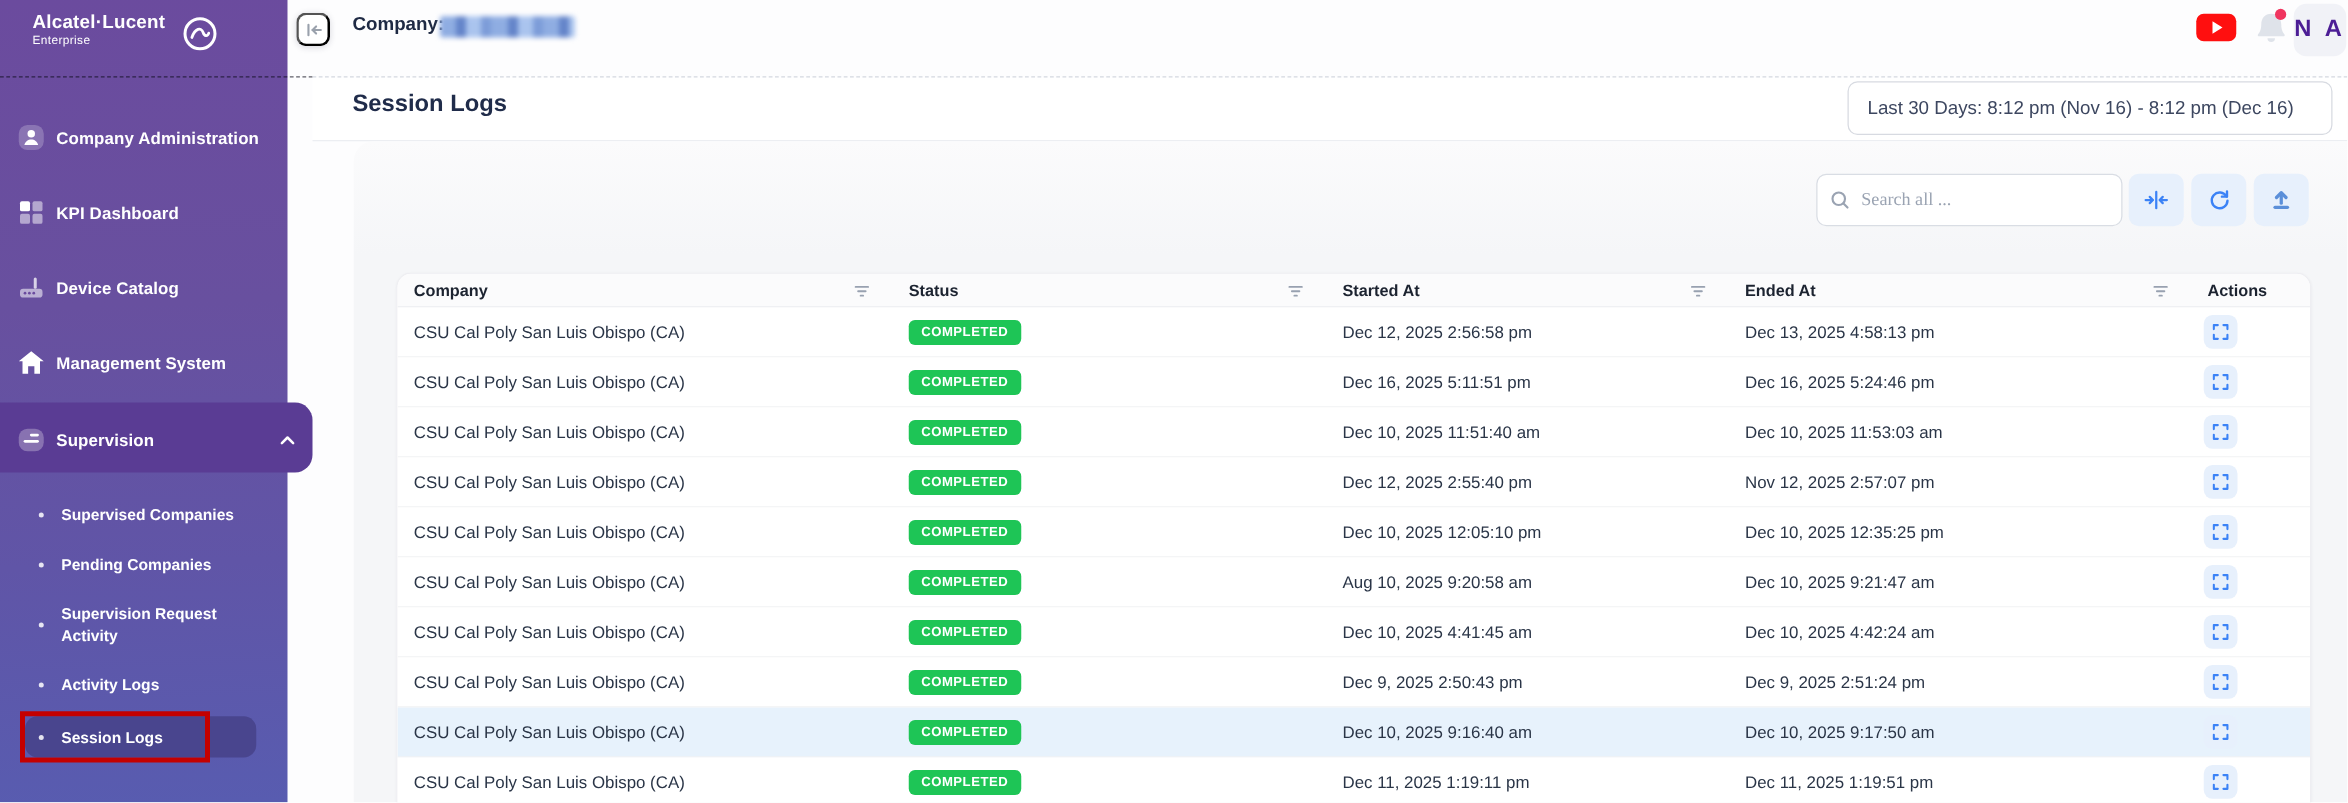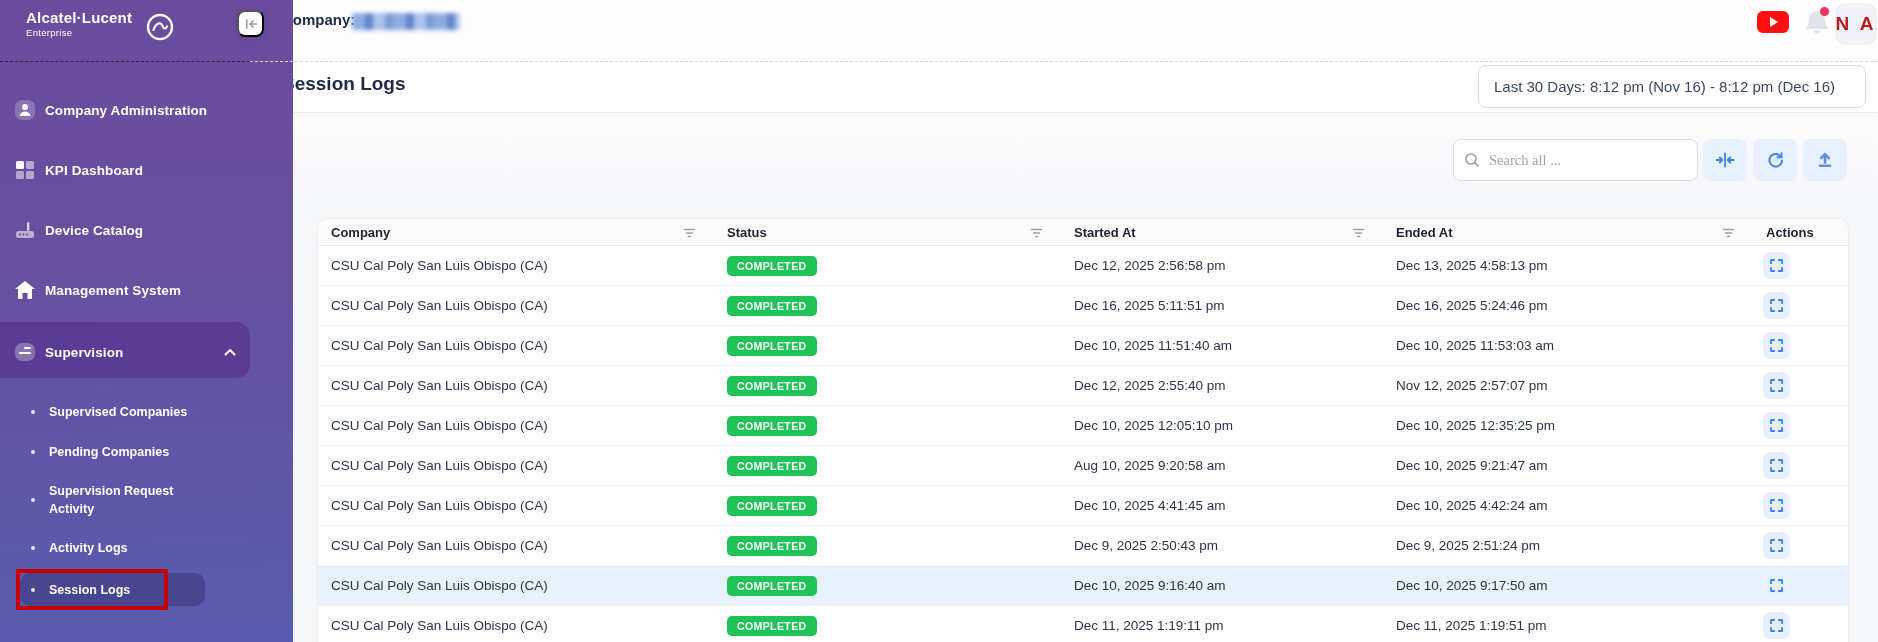--- a/index.html
+++ b/index.html
@@ -1,21 +1,21 @@
 <!DOCTYPE html>
 <html><head>
 <meta charset="utf-8">
 <style>
   * { margin:0; padding:0; box-sizing:border-box; }
   html,body { width:1878px; height:642px; }
   body { font-family:"Liberation Sans", sans-serif; background:#fdfdfe; }
   .app { position:relative; width:1878px; height:642px; overflow:hidden; background:#fdfdfe; }
 
   
-  .sidebar { position:absolute; left:0; top:0; width:293px; height:642px;
+  .sidebar { position:absolute; left:0; top:0; width:230px; height:642px;
     background:linear-gradient(178deg,#6b4b9e 0%,#68509f 38%,#6055a7 70%,#585cb0 100%); z-index:5; }
   .logo-row { position:absolute; left:26px; top:9px; color:#fff; }
   .logo-text { font-size:15px; font-weight:600; letter-spacing:.2px; }
   .logo-sub { font-size:9.5px; font-weight:400; margin-top:1px; letter-spacing:.3px; }
   .logo-mark { position:absolute; left:120px; top:4px; }
   .dash-dark { position:absolute; left:0; top:61px; width:250px; border-top:1px dashed rgba(10,10,25,.65); z-index:6; }
   .dash-light { position:absolute; left:250px; top:61px; width:1628px; border-top:1px dashed #d4d8e0; z-index:6; }
 
   .nav-item { position:absolute; left:0; width:250px; height:40px; display:flex; align-items:center; color:#fff; cursor:pointer; }
   .nav-item .ico { width:24px; height:24px; margin-left:13px; display:flex; align-items:center; justify-content:center; }
@@ -35,21 +35,21 @@
     box-shadow:0 1px 5px rgba(40,40,70,.18); z-index:7; display:flex; align-items:center; justify-content:center; cursor:pointer; }
   .company-label { position:absolute; left:282px; top:11px; font-size:15px; font-weight:700; color:#1f2a44; }
   .blur-name { position:absolute; left:352px; top:13px; width:108px; height:17px; border-radius:2px;
     background:repeating-linear-gradient(90deg,#8fadE2 0 13px,#6384c9 13px 21px,#aac4ee 21px 33px,#7c9cd8 33px 41px);
     filter:blur(2.2px); }
   .yt-btn { position:absolute; left:1757px; top:11px; width:32px; height:22px; background:#ff0f0f; border-radius:6px; cursor:pointer;
     display:flex; align-items:center; justify-content:center; }
   .yt-btn .tri { width:0; height:0; border-left:8px solid #fff; border-top:5px solid transparent; border-bottom:5px solid transparent; margin-left:2px; }
   .bell-wrap { position:absolute; left:1802px; top:6px; width:30px; height:32px; cursor:pointer; }
   .avatar { position:absolute; left:1835px; top:3px; width:42px; height:42px; background:#f1f2f7; border-radius:10px;
-    display:flex; align-items:center; justify-content:center; color:#b91c1c; font-size:19px; font-weight:700; letter-spacing:3px; cursor:pointer; }
+    display:flex; align-items:center; justify-content:center; color:#4c1d95; font-size:19px; font-weight:700; letter-spacing:3px; cursor:pointer; }
 
   
   .titlebar { position:absolute; left:250px; top:62px; width:1628px; height:51px; background:#fff; border-bottom:1px solid #eceef2; }
   .page-title { position:absolute; left:282px; top:73px; font-size:19px; font-weight:700; color:#202c4a; }
   .date-range { position:absolute; left:1478px; top:65px; width:388px; height:43px; background:#fff; border:1px solid #d7dae1;
     border-radius:8px; display:flex; align-items:center; padding-left:15px; font-size:15px; color:#3d4760; cursor:pointer; }
 
   
   .panel { position:absolute; left:283px; top:113px; width:1595px; height:529px;
     background:linear-gradient(180deg,#fbfbfc 0%,#f5f6f8 90px,#f5f6f8 100%); border-radius:16px 0 0 0; }

